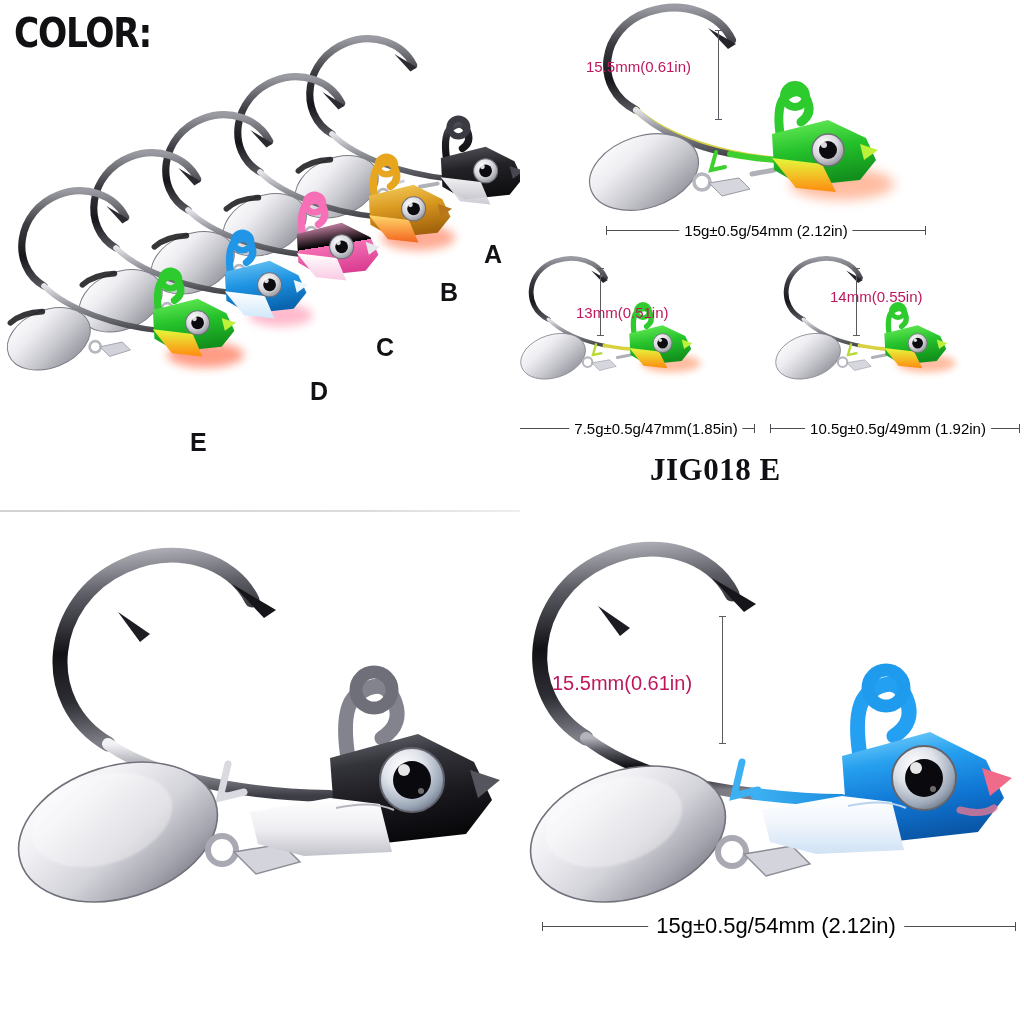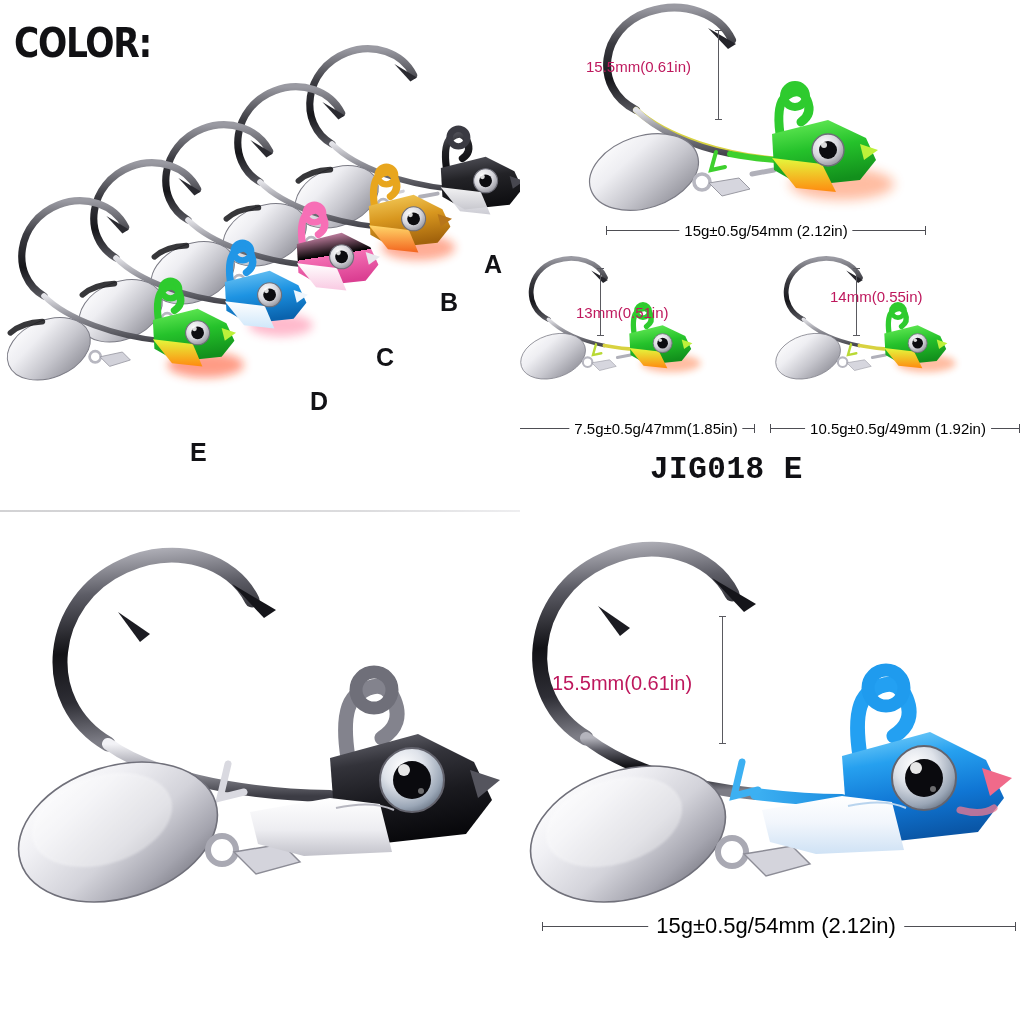--- a/index.html
+++ b/index.html
@@ -19,21 +19,21 @@
     background: #ffffff;
     overflow: hidden;
   }
 
   
   .panel {
     position: absolute;
     background: #ffffff;
     overflow: hidden;
   }
-  #panel-color   { left: 0;   top: 10px;   width: 520px; height: 510px; }
+  #panel-color   { left: 0;   top: 0;   width: 520px; height: 510px; }
   #panel-specs   { left: 520px; top: 0;  width: 504px; height: 510px; }
   #panel-black   { left: 0;   top: 512px; width: 520px; height: 512px; }
   #panel-blue    { left: 520px; top: 512px; width: 504px; height: 512px; }
 
   .panel-divider-h {
     position: absolute;
     left: 0;
     top: 510px;
     width: 520px;
     height: 2px;
@@ -51,21 +51,21 @@
     letter-spacing: -1.5px;
     color: #111114;
     transform: scaleX(0.86);
     transform-origin: left top;
   }
 
   .jig-code {
     position: absolute;
     left: 130px;
     top: 452px;
-    font-family: Liberation Mono, monospace;
+    font-family: Liberation Serif, serif;
     font-weight: bold;
     font-size: 31px;
     letter-spacing: 0.5px;
     color: #101014;
   }
 
   
   .color-letter {
     position: absolute;
     font-family: "Liberation Sans", sans-serif;

